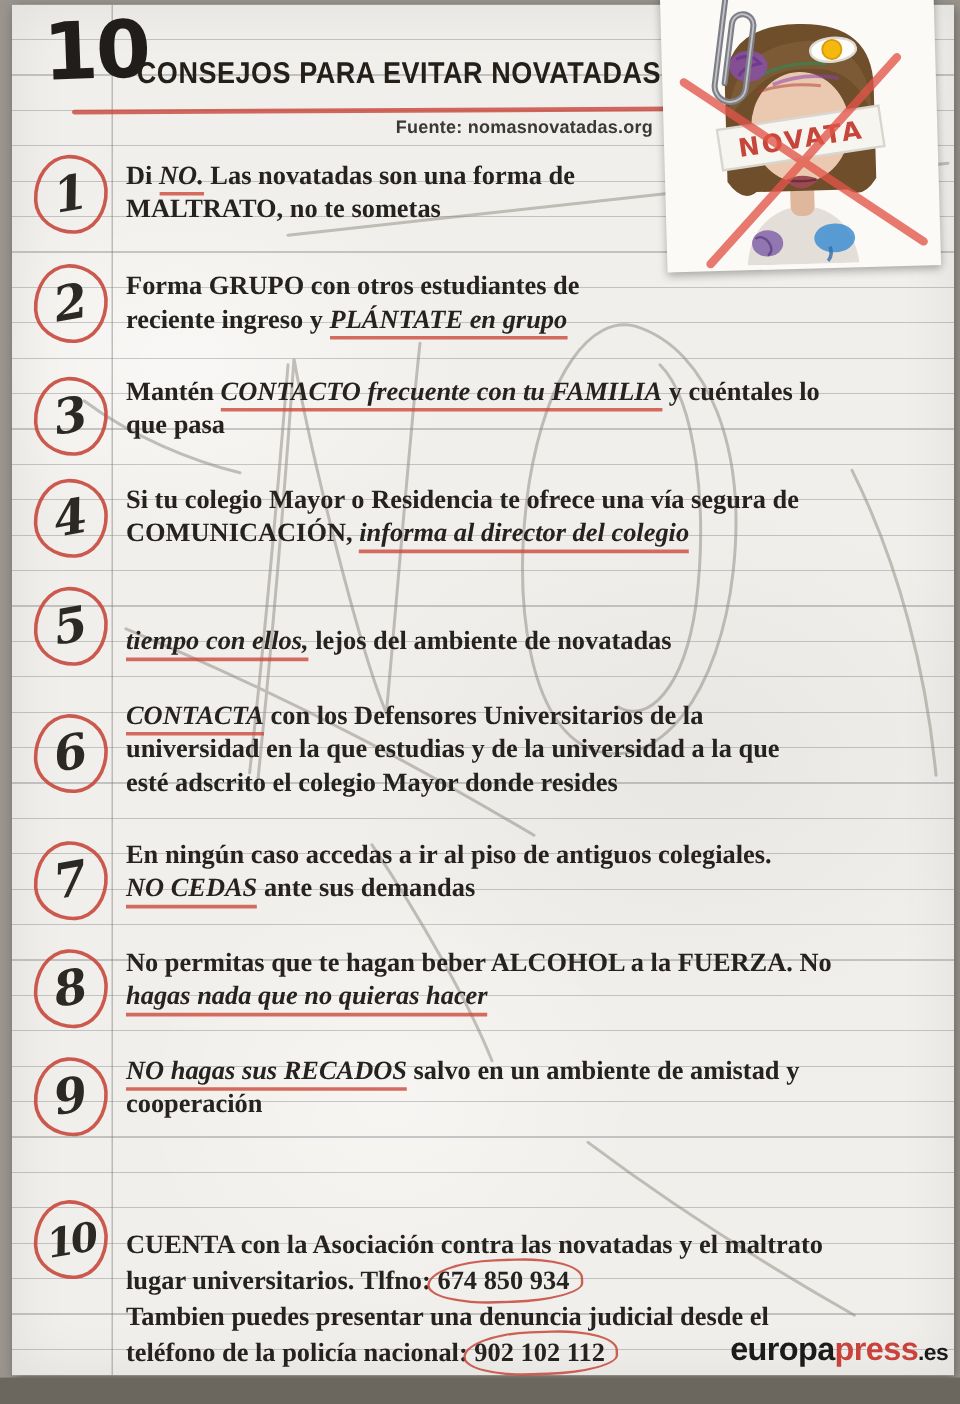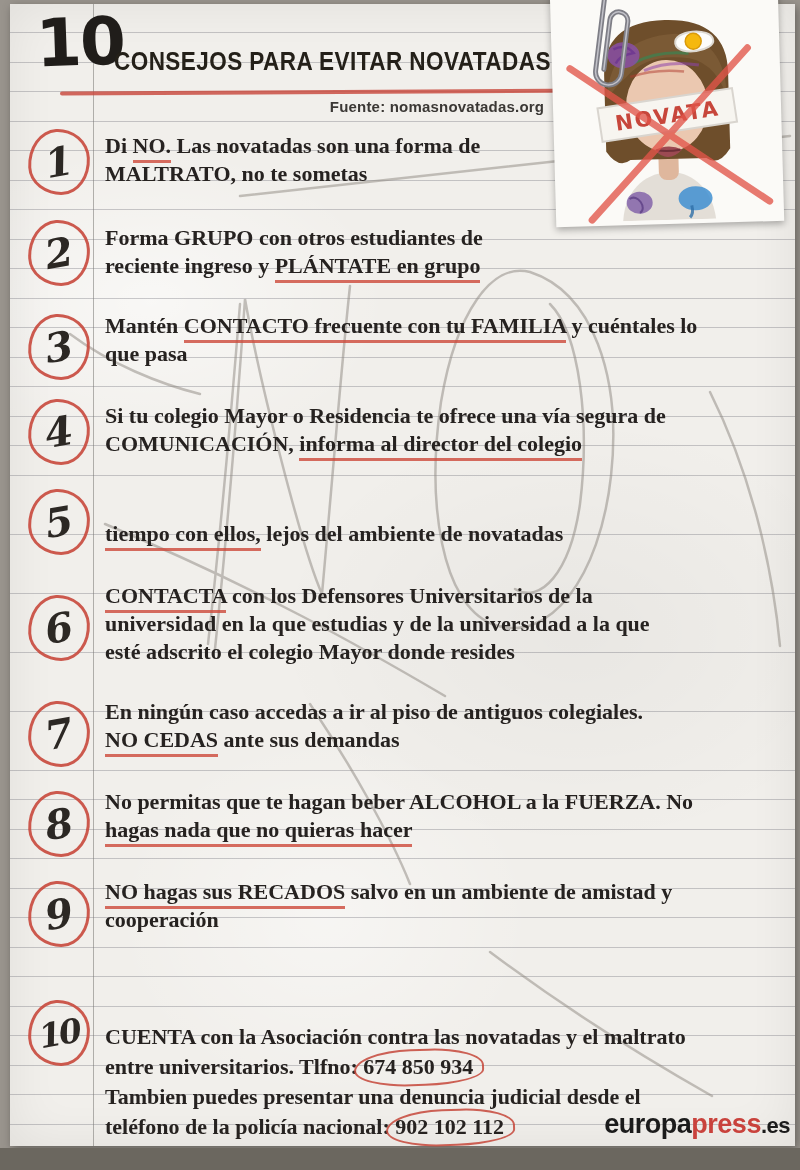--- a/index.html
+++ b/index.html
@@ -47,21 +47,21 @@
     font:700 15px/1.2 "Liberation Sans", sans-serif;color:#3b3835;letter-spacing:.2px;
   }
 
   
   .item{position:absolute;left:0;width:785px;}
   .itext{
     position:absolute;left:95px;top:0;width:690px;
     font:700 22px/28px "Liberation Serif", serif;color:var(--ink);
   }
   .itext.lh30{line-height:30px;margin-top:40px;}
-  .u{border-bottom:3px solid rgba(205,72,58,.8);padding-bottom:2px;}
+  .u{border-bottom:3px solid rgba(205,72,58,.8);padding-bottom:2px;font-style:italic;}
   .circ{position:relative;}
   .circ::after{
     content:"";position:absolute;left:-9px;right:-11px;top:-5px;bottom:-7px;
     border:2.5px solid rgba(198,70,58,.85);
     border-radius:50% 48% 52% 50% / 62% 55% 45% 52%;
     transform:rotate(-2deg);
   }
   .badge{
     position:absolute;left:18px;width:56px;height:60px;
     border:3.5px solid rgba(200,72,60,.9);
@@ -84,21 +84,21 @@
   .photo svg{position:absolute;}
   .clip{position:absolute;left:578px;top:-6px;pointer-events:none;}
 
   
   .brand{
     position:absolute;left:570px;top:1106px;width:210px;text-align:right;
     font:700 27px/1.1 "Liberation Sans", sans-serif;letter-spacing:-.5px;white-space:nowrap;
   }
   .brand .b1{color:#1b1b1b;}
   .brand .b2{color:#c9423c;}
-  .brand .tld{color:#1b1b1b;font-size:22px;}
+  .brand .tld{color:#1b1b1b;font-size:19px;}
 </style>
 </head>
 <body>
 
 <div class="paper">
   <div class="ruled"></div>
   <div class="margin-line"></div>
 
   <svg class="graffiti" width="785" height="1142" viewBox="0 0 785 1142">
     <g fill="none" stroke="#8d8780" stroke-width="2.5" opacity=".5" stroke-linecap="round">
@@ -171,21 +171,21 @@
   <div class="item" style="top:874px">
     <div class="badge" style="top:3px">
         <span>9</span>
       </div>
     <div class="itext"><span class="u">NO hagas sus RECADOS</span><span> salvo en un ambiente de amistad y</span><br><span>cooperación</span></div>
   </div>
   <div class="item" style="top:978px">
     <div class="badge small" style="top:18px">
         <span>10</span>
       </div>
-    <div class="itext lh30"><span>CUENTA con la Asociación contra las novatadas y el maltrato</span><br><span>entre universitarios. Tlfno: </span><span class="circ">674 850 934</span><br><span>Tambien puedes presentar una denuncia judicial desde el</span><br><span>teléfono de la policía nacional: </span><span class="circ">902 102 112</span></div>
+    <div class="itext lh30"><span>CUENTA con la Asociación contra las novatadas y el maltrato</span><br><span>lugar universitarios. Tlfno: </span><span class="circ">674 850 934</span><br><span>Tambien puedes presentar una denuncia judicial desde el</span><br><span>teléfono de la policía nacional: </span><span class="circ">902 102 112</span></div>
   </div>
 
   <div class="brand">
     <span class="b1">europa</span><span class="b2">press</span><span class="tld">.es</span>
   </div>
 </div>
 
 <div class="photo">
   <svg style="left:12px;top:14px" width="204" height="218" viewBox="0 0 204 218">
 

